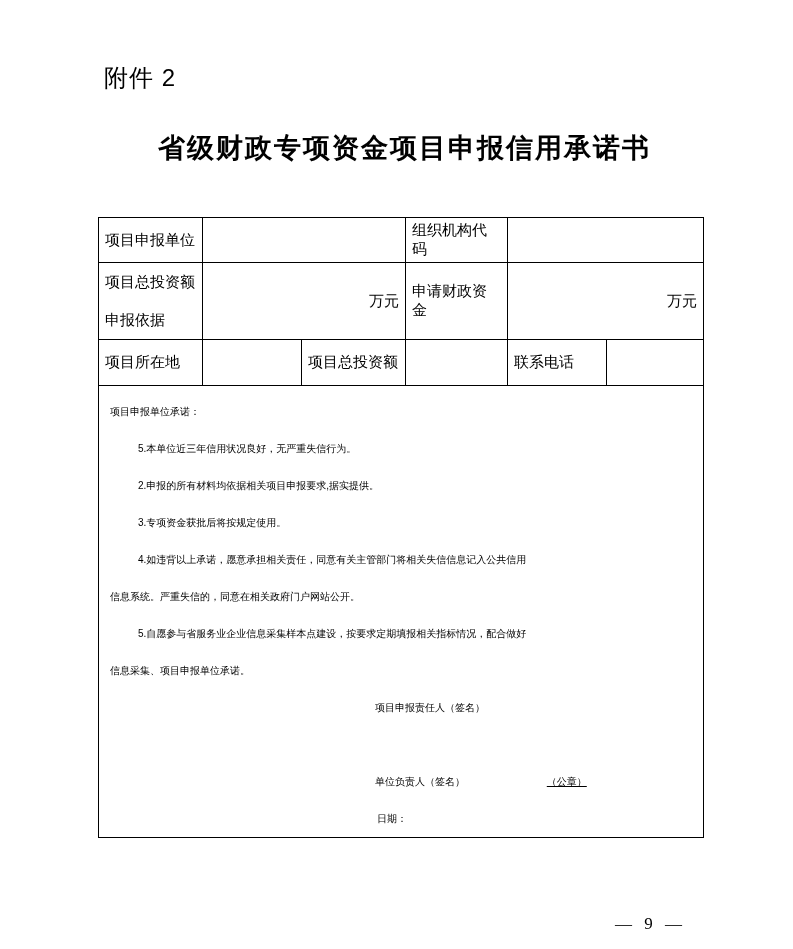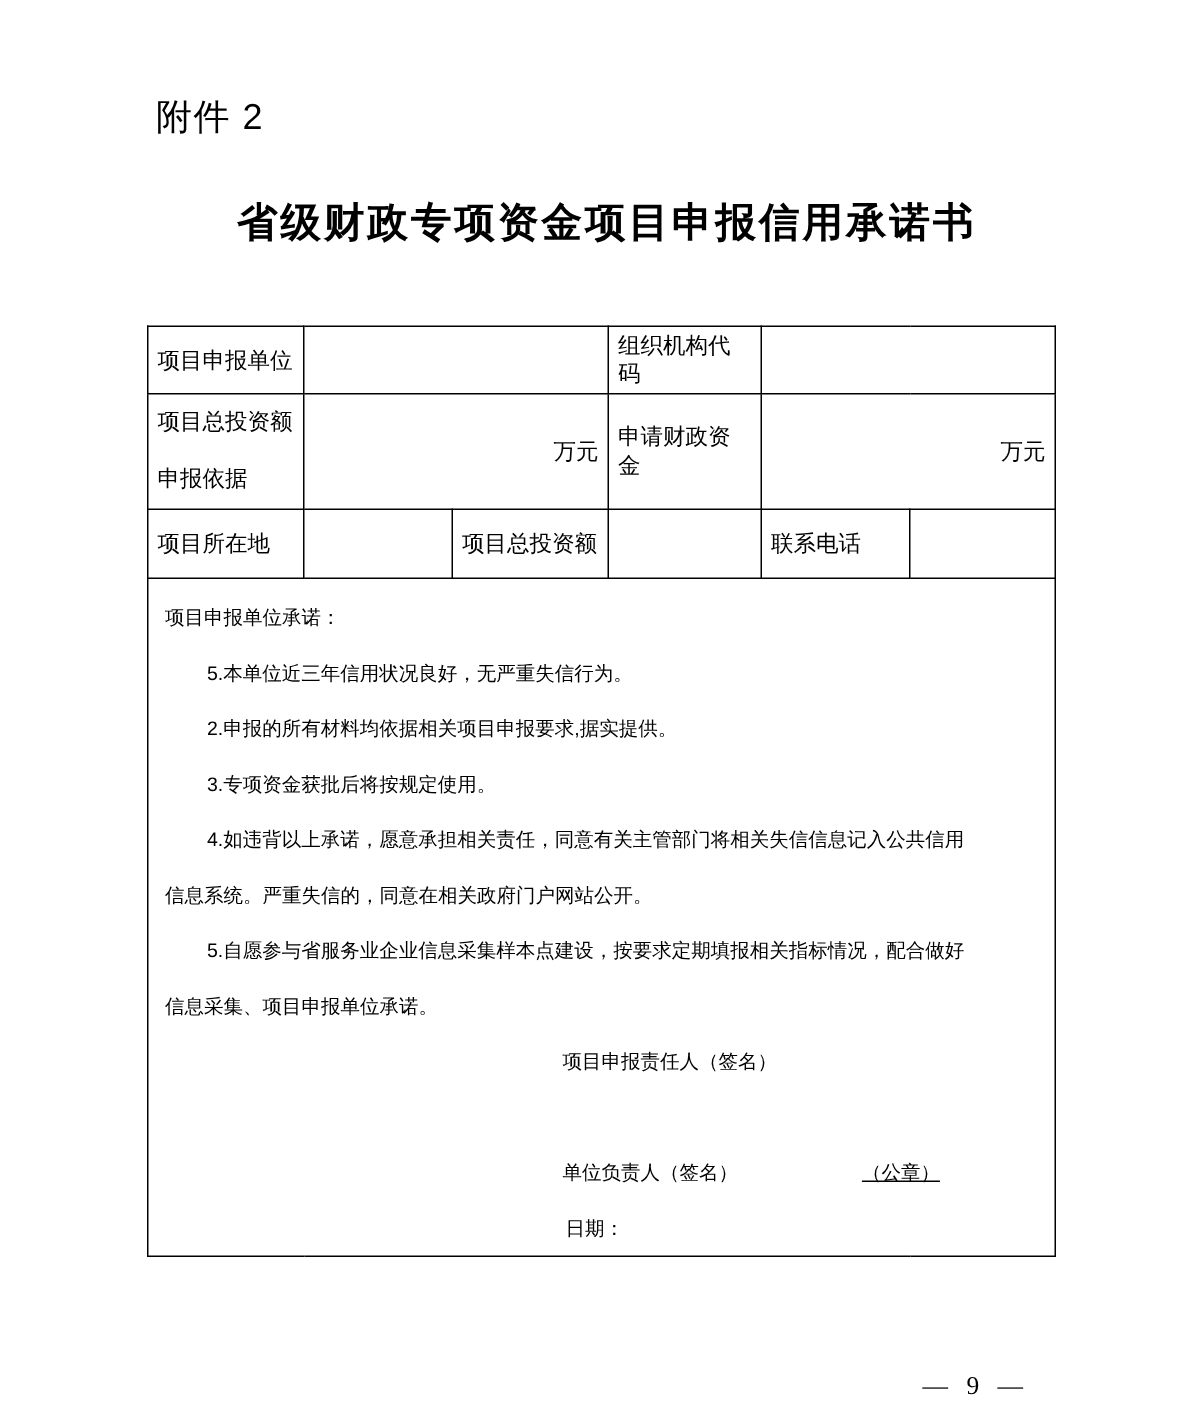--- a/index.html
+++ b/index.html
@@ -26,21 +26,21 @@
   }
   td.label-cell{text-align:left;}
   td.unit-cell{text-align:right;}
   .two-line{line-height:38px;}
   tr.r1 td,tr.r2 td{height:44px;}
   tr.r3 td{height:72px;}
   tr.r4 td{height:45px;margin-left:39px;}
   tr.r5 td{height:448px;}
   td.commit-cell{vertical-align:top;padding:0;}
   .commit{
-    padding:7px 8px 0 5px;font-size:13px;line-height:37px;
+    padding:7px 8px 0 5px;font-size:10px;line-height:37px;
   }
   .line{white-space:nowrap;}
   .indent{padding-left:28px;}
   .sig{padding-left:265px;}
   .seal{margin-left:79px;text-decoration:underline;}
   .date-line{padding-left:267px;}
   .spacer{height:37px;}
   .page-number{
     position:absolute;left:615px;top:914px;
     font-family:"Liberation Serif","DejaVu Serif",serif;

